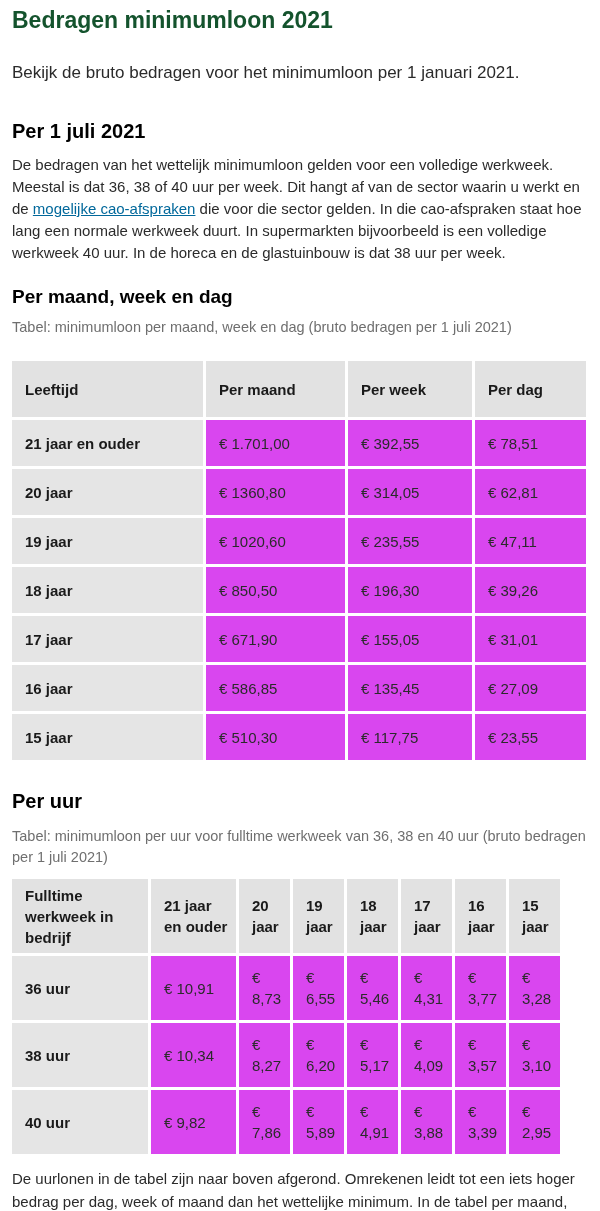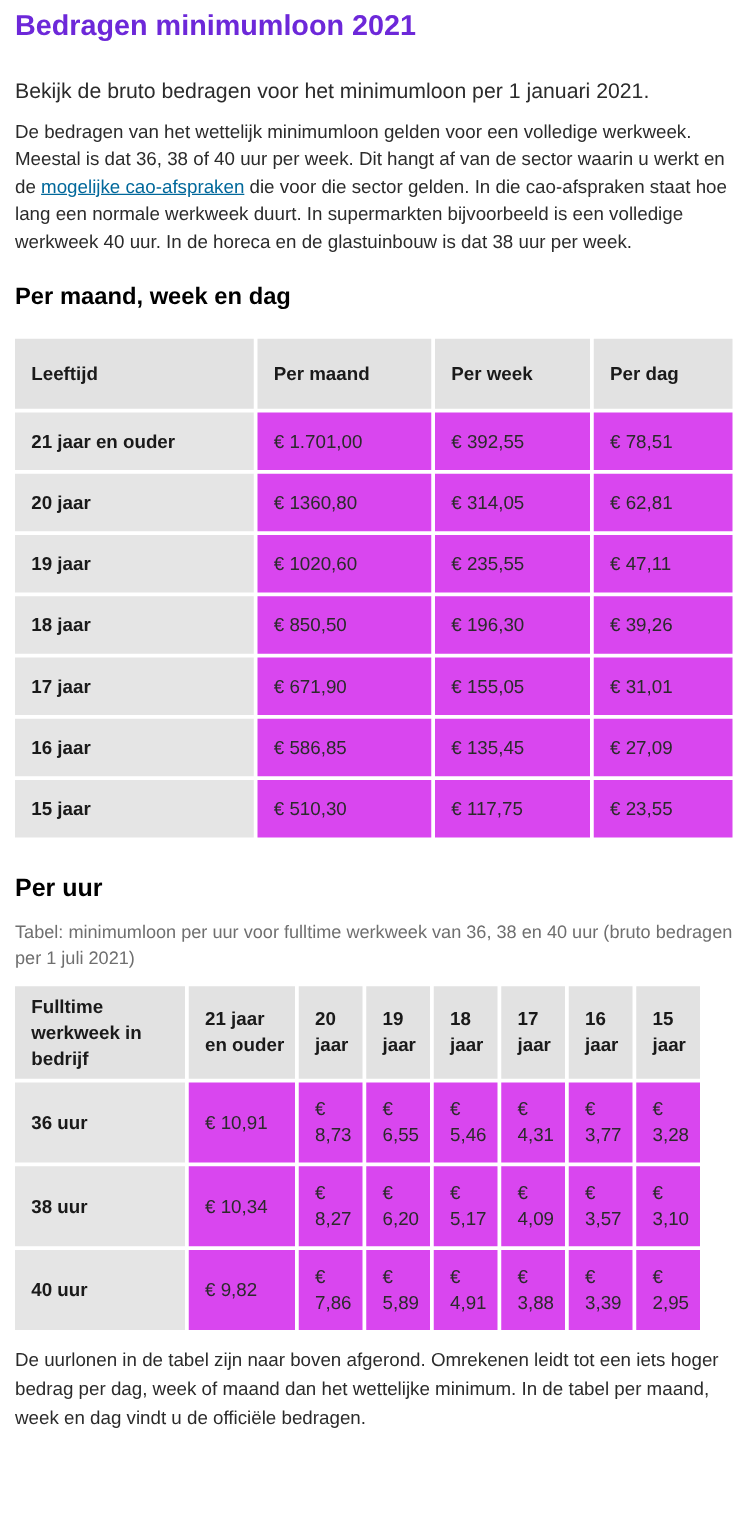--- a/index.html
+++ b/index.html
@@ -16,21 +16,21 @@
     color: #2b2b2b;
   }
   .page {
     width: 578px;
     padding: 6px 10px 0 12px;
   }
   h1.page-title {
     font-size: 23px;
     line-height: 29px;
     margin: 0;
-    color: #6d28d9;
+    color: #14532d;
     font-weight: bold;
   }
   p.intro {
     font-size: 17px;
     line-height: 24px;
     margin: 26px 0 0 0;
     color: #2b2b2b;
   }
   h2.section-heading {
     font-size: 20px;
@@ -114,25 +114,27 @@
 </style>
 </head>
 <body>
 
 <main class="page">
 
   <h1 class="page-title">Bedragen minimumloon 2021</h1>
 
   <p class="intro">Bekijk de bruto bedragen voor het minimumloon per 1 januari 2021.</p>
 
+  <h2 class="section-heading">Per 1 juli 2021</h2>
 
   <p class="body-text"><span>De bedragen van het wettelijk minimumloon gelden voor een volledige werkweek. Meestal is dat 36, 38 of 40 uur per week. Dit hangt af van de sector waarin u werkt en de </span><a href="#" class="text-link">mogelijke cao-afspraken</a><span> die voor die sector gelden. In die cao-afspraken staat hoe lang een normale werkweek duurt. In supermarkten bijvoorbeeld is een volledige werkweek 40 uur. In de horeca en de glastuinbouw is dat 38 uur per week.</span></p>
 
   <h3 class="sub-heading">Per maand, week en dag</h3>
 
+  <p class="table-caption">Tabel: minimumloon per maand, week en dag (bruto bedragen per 1 juli 2021)</p>
 
   <table class="data-table" id="table-month">
     <colgroup>
       <col style="width:191px">
         <col style="width:139px">
         <col style="width:124px">
         <col style="width:111px">
     </colgroup>
   <thead>
         <tr>

